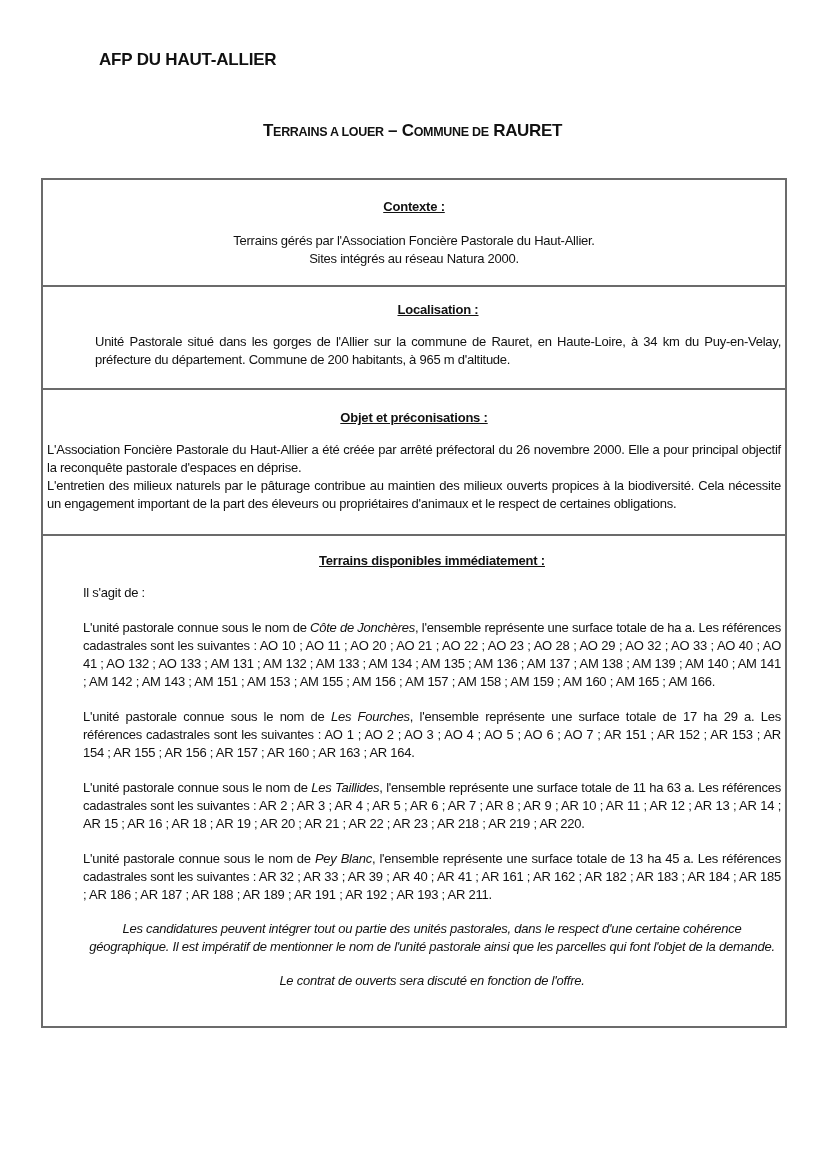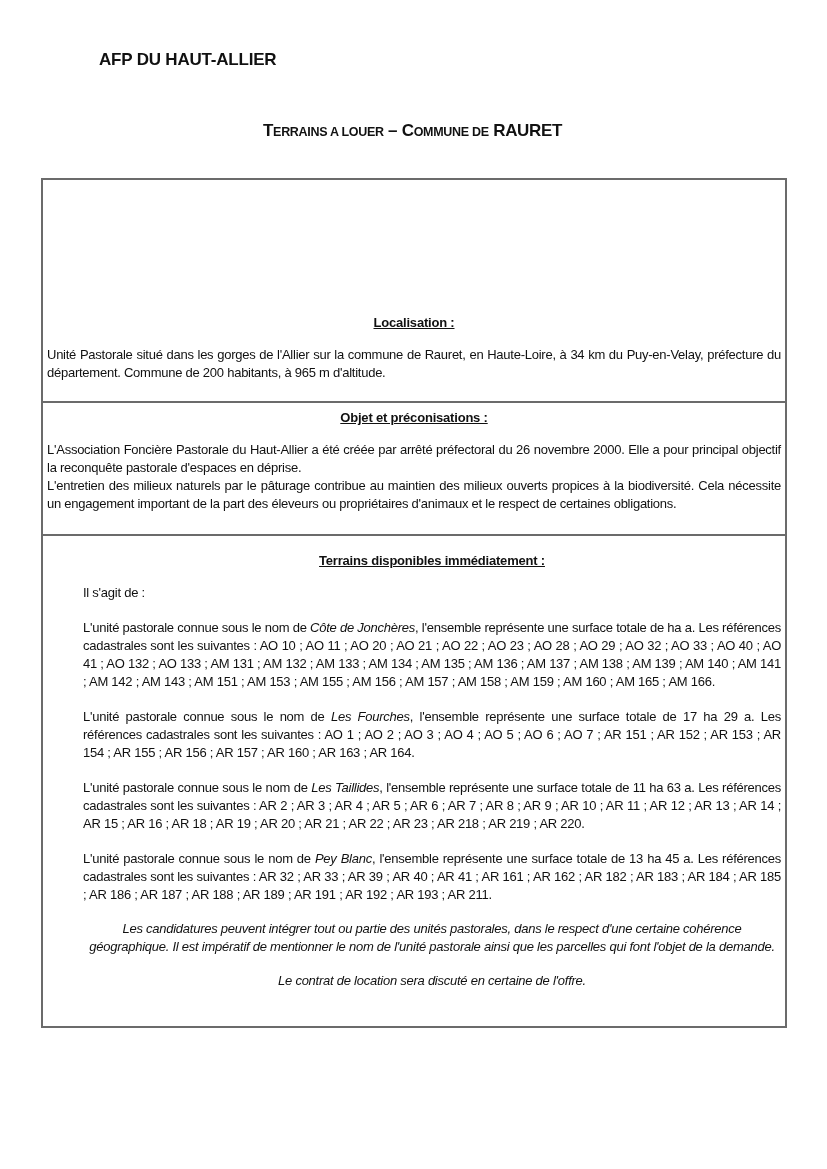--- a/index.html
+++ b/index.html
@@ -17,21 +17,21 @@
     font-weight: bold; font-size: 17px; letter-spacing: -0.3px; text-align: right;
   }
   .title .sc-small { font-size: 12.5px; }
   .frame {
     position: absolute; left: 41px; top: 178px; width: 742px; height: 846px;
     border: 2px solid #6b6b6b; box-sizing: content-box;
   }
   .section { position: absolute; left: 0; right: 0; border-bottom: 2px solid #6b6b6b; }
   .section.last { border-bottom: none; }
   .s1 { top: 0; height: 105px; }
-  .s2 { top: 118px; height: 103px; }
+  .s2 { top: 105px; height: 103px; padding-left: 48px; }
   .s3 { top: 212px; height: 142px; }
   .s4 { top: 356px; height: 490px; padding-left: 36px; }
   .heading {
     text-align: center; font-weight: bold; text-decoration: underline;
     font-size: 13px; letter-spacing: -0.2px;
   }
   .body-text { font-size: 13px; line-height: 18px; letter-spacing: -0.25px; padding: 0 4px; }
   .center { text-align: center; }
   .justify { text-align: justify; }
   .s1 .heading { margin-top: 19px; }
@@ -53,20 +53,27 @@
 <div class="org">
   <span>AFP </span><span class="sc-small">DU</span><span> HAUT-ALLIER</span>
 </div>
 
 <div class="title">
   <span>T</span><span class="sc-small">ERRAINS A LOUER</span><span> – </span><span>C</span><span class="sc-small">OMMUNE DE</span><span> RAURET</span>
 </div>
 
 <div class="frame">
 
+  <div class="section s1">
+    <div class="heading">Contexte :</div>
+    <div class="body-text center">
+      <div>Terrains gérés par l'Association Foncière Pastorale du Haut-Allier.</div>
+      <div>Sites intégrés au réseau Natura 2000.</div>
+    </div>
+  </div>
 
   <div class="section s2">
     <div class="heading">Localisation :</div>
     <div class="body-text justify">Unité Pastorale situé dans les gorges de l'Allier sur la commune de Rauret, en Haute-Loire, à 34 km du Puy-en-Velay, préfecture du département. Commune de 200 habitants, à 965 m d'altitude.</div>
   </div>
 
   <div class="section s3">
     <div class="heading">Objet et préconisations :</div>
     <div class="body-text justify">
       <div>L'Association Foncière Pastorale du Haut-Allier a été créée par arrêté préfectoral du 26 novembre 2000. Elle a pour principal objectif la reconquête pastorale d'espaces en déprise.</div>
@@ -85,16 +92,16 @@
       <span>L'unité pastorale connue sous le nom de </span><i>Les Fourches</i><span>, l'ensemble représente une surface totale de 17 ha 29 a. Les références cadastrales sont les suivantes : </span><span>AO 1 ; AO 2 ; AO 3 ; AO 4 ; AO 5 ; AO 6 ; AO 7 ; AR 151 ; AR 152 ; AR 153 ; AR 154 ; AR 155 ; AR 156 ; AR 157 ; AR 160 ; AR 163 ; AR 164.</span>
     </div>
     <div class="body-text unit justify">
       <span>L'unité pastorale connue sous le nom de </span><i>Les Taillides</i><span>, l'ensemble représente une surface totale de 11 ha 63 a. Les références cadastrales sont les suivantes : </span><span>AR 2 ; AR 3 ; AR 4 ; AR 5 ; AR 6 ; AR 7 ; AR 8 ; AR 9 ; AR 10 ; AR 11 ; AR 12 ; AR 13 ; AR 14 ; AR 15 ; AR 16 ; AR 18 ; AR 19 ; AR 20 ; AR 21 ; AR 22 ; AR 23 ; AR 218 ; AR 219 ; AR 220.</span>
     </div>
     <div class="body-text unit justify">
       <span>L'unité pastorale connue sous le nom de </span><i>Pey Blanc</i><span>, l'ensemble représente une surface totale de 13 ha 45 a. Les références cadastrales sont les suivantes : </span><span>AR 32 ; AR 33 ; AR 39 ; AR 40 ; AR 41 ; AR 161 ; AR 162 ; AR 182 ; AR 183 ; AR 184 ; AR 185 ; AR 186 ; AR 187 ; AR 188 ; AR 189 ; AR 191 ; AR 192 ; AR 193 ; AR 211.</span>
     </div>
 
     <div class="body-text note">Les candidatures peuvent intégrer tout ou partie des unités pastorales, dans le respect d'une certaine cohérence géographique. Il est impératif de mentionner le nom de l'unité pastorale ainsi que les parcelles qui font l'objet de la demande.</div>
-    <div class="body-text note2">Le contrat de location sera discuté en certaine de l'offre.</div>
+    <div class="body-text note2">Le contrat de ouverts sera discuté en fonction de l'offre.</div>
   </div>
 
 </div>
 
 </body></html>

